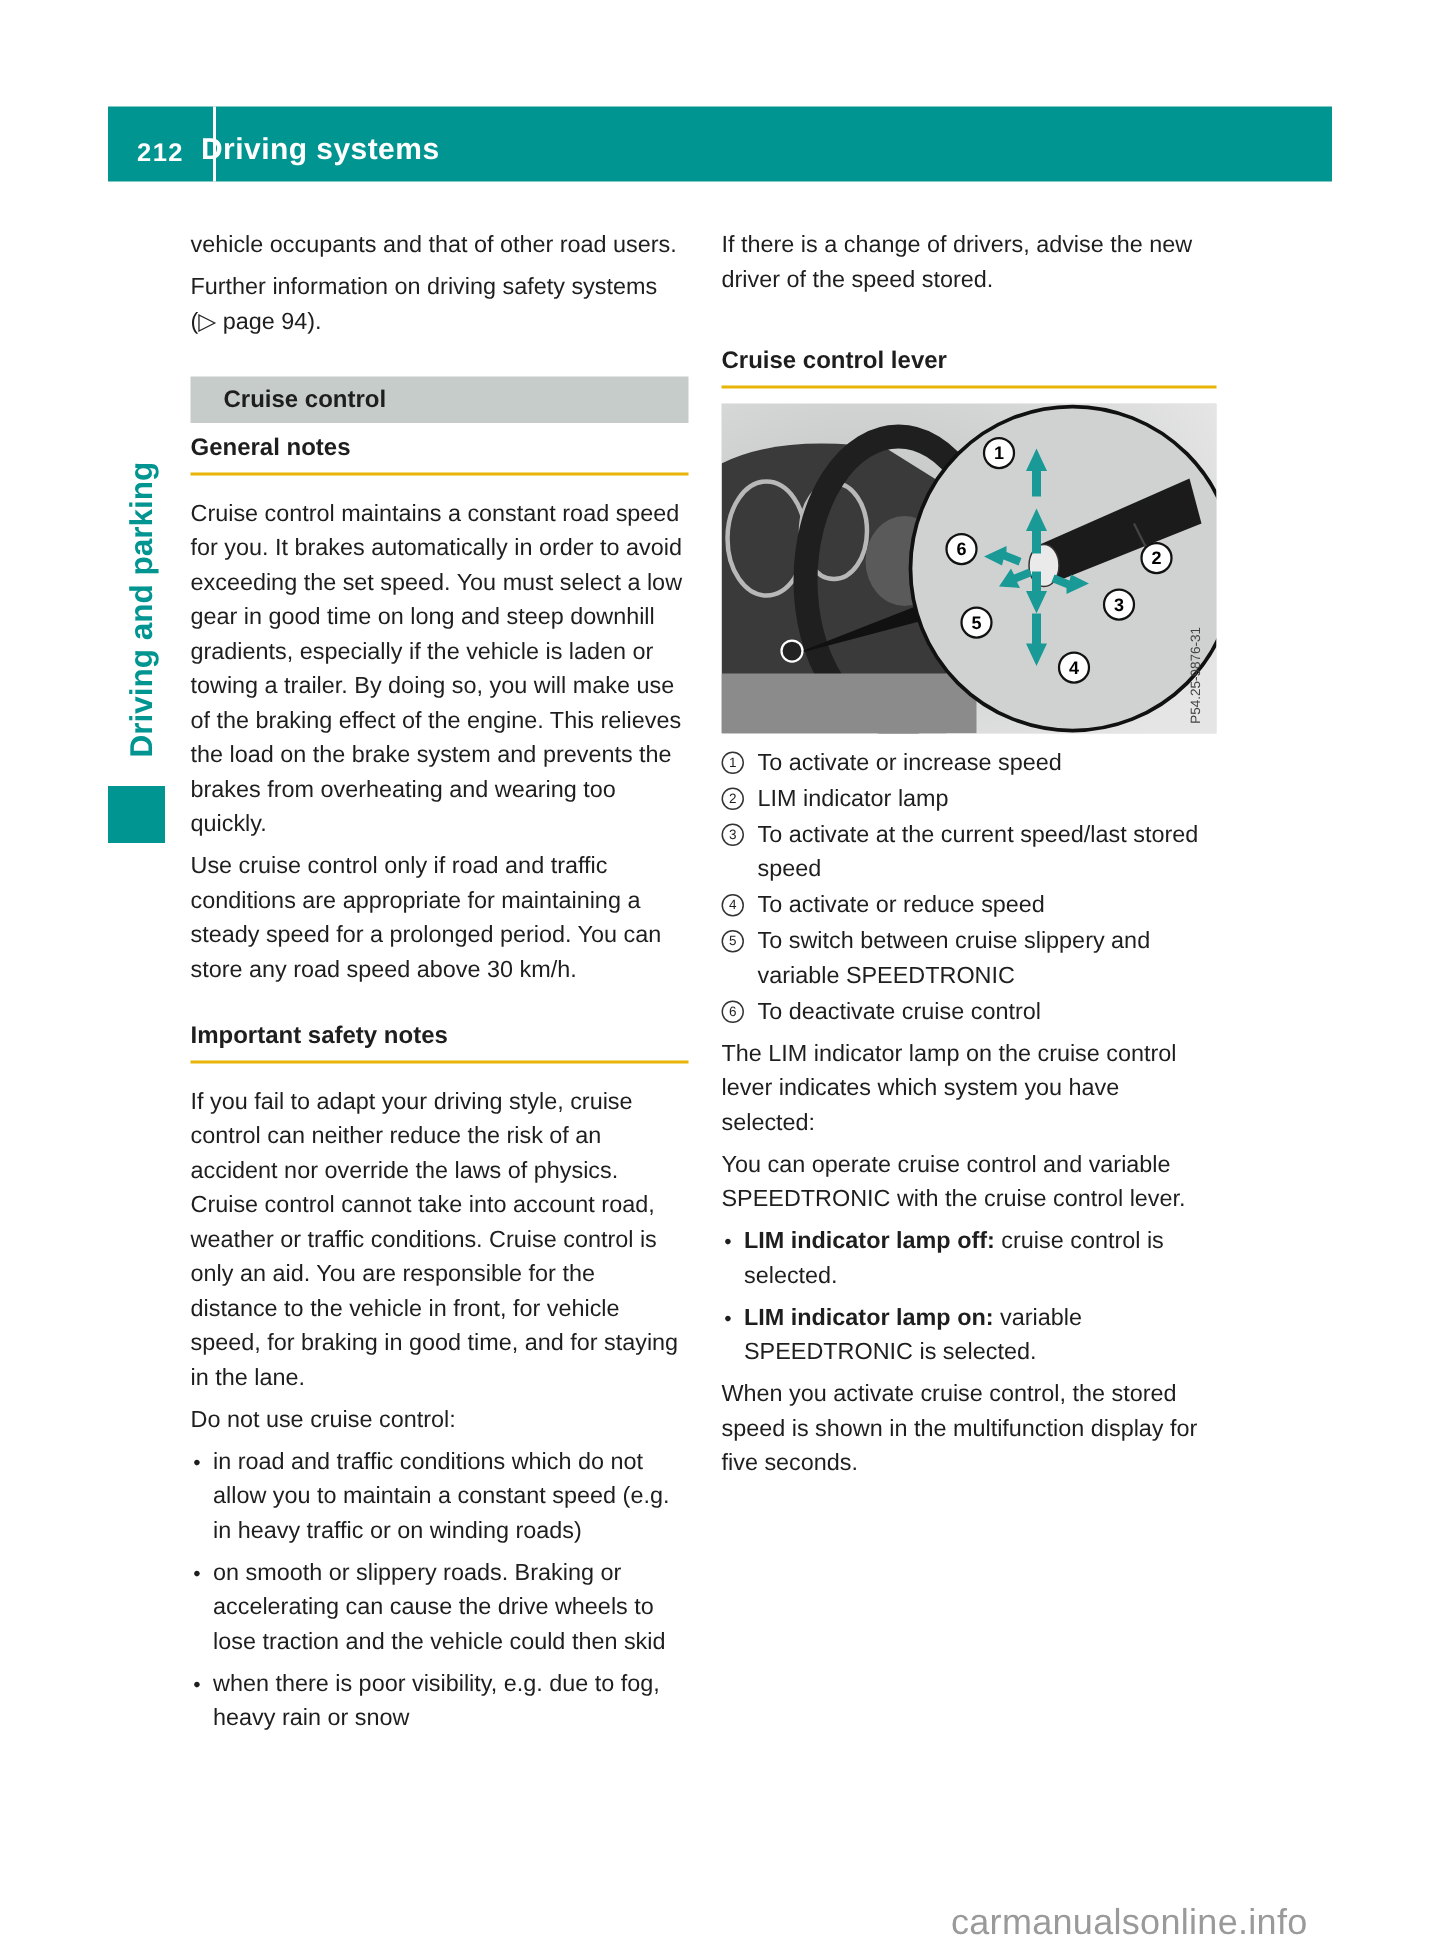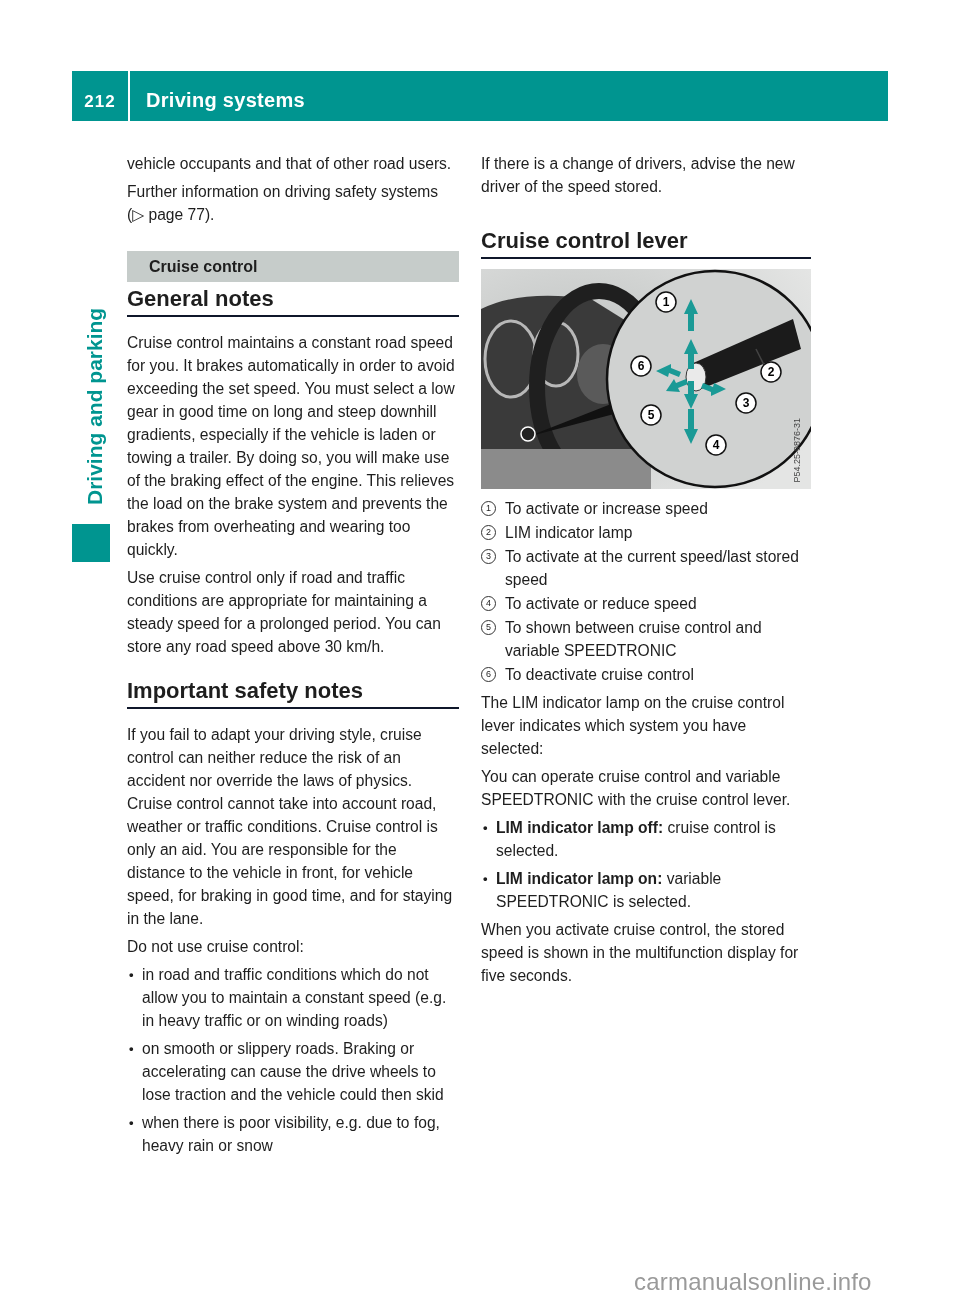--- a/index.html
+++ b/index.html
@@ -1,40 +1,40 @@
 <!DOCTYPE html>
 <html><head>
 <meta charset="utf-8">
 <style>
   html, body { margin: 0; padding: 0; background: #ffffff; }
   body { width: 960px; height: 1302px; position: relative; overflow: hidden;
          font-family: "Liberation Sans", sans-serif; color: #1e1e1e; }
 
   
   .hdr { position: absolute; left: 72px; top: 71px; width: 816px; height: 50px; background: #009590; }
-  .hdr-num { position: absolute; left: 0; top: 0; width: 58px; height: 50px; border-right: 2px solid #ffffff;
+  .hdr-num { position: absolute; left: 0; top: 0; width: 72px; height: 50px; border-right: 2px solid #ffffff;
              color: #fff; font-weight: bold; font-size: 17px; letter-spacing: 1px;
              display: flex; align-items: flex-end; justify-content: center; padding-bottom: 9px; box-sizing: border-box; }
-  .hdr-title { position: absolute; left: 74px; top: 0; height: 50px; color: #fff; font-weight: bold; font-size: 20px;
+  .hdr-title { position: absolute; left: 62px; top: 0; height: 50px; color: #fff; font-weight: bold; font-size: 20px;
                display: flex; align-items: flex-end; padding-bottom: 9px; box-sizing: border-box; letter-spacing: 0.3px; }
 
   
   .side-text { position: absolute; left: 83px; top: 255px; width: 30px; height: 250px;
                writing-mode: vertical-rl; transform: rotate(180deg);
                color: #009590; font-weight: bold; font-size: 21px; text-align: left; white-space: nowrap; }
   .side-block { position: absolute; left: 72px; top: 524px; width: 38px; height: 38px; background: #009590; }
 
   
   .col { position: absolute; font-size: 15.6px; line-height: 23px; }
   .col-left { left: 127px; top: 152px; width: 332px; }
   .col-right { left: 481px; top: 152px; width: 330px; }
 
   p { margin: 0 0 5px 0; }
   .sec-bar { background: #c6ccca; font-weight: bold; font-size: 16px; padding: 4px 0 4px 22px; margin: 25px 0 6px 0; }
-  h3 { font-size: 22px; font-weight: bold; margin: 4px 0 14px 0; padding-bottom: 5px; border-bottom: 2px solid #0f172a; line-height: 22px; }
+  h3 { font-size: 16px; font-weight: bold; margin: 4px 0 14px 0; padding-bottom: 5px; border-bottom: 2px solid #eab308; line-height: 22px; }
   ul { list-style: none; margin: 0 0 5px 0; padding: 0; }
   ul li { position: relative; padding-left: 15px; margin-bottom: 5px; }
   ul li .bullet { position: absolute; left: 2px; top: 0; font-weight: bold; font-size: 13px; }
   .legend li { padding-left: 24px; margin-bottom: 1px; }
   .legend .num { position: absolute; left: 0; top: 4px; width: 13px; height: 13px; border: 1px solid #333; border-radius: 50%;
                  font-size: 9px; line-height: 13px; text-align: center; }
 
   .figure { position: relative; width: 330px; height: 220px; margin: 6px 0 8px 0; background: #d7d9d8; overflow: hidden; }
   .fig-code { position: absolute; right: 2px; bottom: 6px; writing-mode: vertical-rl; transform: rotate(180deg);
               font-size: 9px; color: #444; }
@@ -47,21 +47,21 @@
 <div class="hdr">
   <div class="hdr-num">212</div>
   <div class="hdr-title">Driving systems</div>
 </div>
 
 <div class="side-text">Driving and parking</div>
 <div class="side-block"></div>
 
 <div class="col col-left">
   <p>vehicle occupants and that of other road users.</p>
-  <p>Further information on driving safety systems (▷ page 77).</p>
+  <p>Further information on driving safety systems (▷ page 94).</p>
 
   <div class="sec-bar">Cruise control</div>
 
   <h3>General notes</h3>
   <p>Cruise control maintains a constant road speed for you. It brakes automatically in order to avoid exceeding the set speed. You must select a low gear in good time on long and steep downhill gradients, especially if the vehicle is laden or towing a trailer. By doing so, you will make use of the braking effect of the engine. This relieves the load on the brake system and prevents the brakes from overheating and wearing too quickly.</p>
   <p style="margin-bottom:22px">Use cruise control only if road and traffic conditions are appropriate for maintaining a steady speed for a prolonged period. You can store any road speed above 30 km/h.</p>
 
   <h3>Important safety notes</h3>
   <p>If you fail to adapt your driving style, cruise control can neither reduce the risk of an accident nor override the laws of physics. Cruise control cannot take into account road, weather or traffic conditions. Cruise control is only an aid. You are responsible for the distance to the vehicle in front, for vehicle speed, for braking in good time, and for staying in the lane.</p>
   <p>Do not use cruise control:</p>
@@ -140,21 +140,21 @@
       </g>
     </svg>
     <div class="fig-code">P54.25-9876-31</div>
   </div>
 
   <ul class="legend">
     <li><span class="num">1</span><span>To activate or increase speed</span></li>
     <li><span class="num">2</span><span>LIM indicator lamp</span></li>
     <li><span class="num">3</span><span>To activate at the current speed/last stored speed</span></li>
     <li><span class="num">4</span><span>To activate or reduce speed</span></li>
-    <li><span class="num">5</span><span>To shown between cruise control and variable SPEEDTRONIC</span></li>
+    <li><span class="num">5</span><span>To switch between cruise slippery and variable SPEEDTRONIC</span></li>
     <li><span class="num">6</span><span>To deactivate cruise control</span></li>
   </ul>
 
   <p>The LIM indicator lamp on the cruise control lever indicates which system you have selected:</p>
   <p>You can operate cruise control and variable SPEEDTRONIC with the cruise control lever.</p>
   <ul>
     <li><span class="bullet">•</span><b>LIM indicator lamp off:</b><span> cruise control is selected.</span></li>
     <li><span class="bullet">•</span><b>LIM indicator lamp on:</b><span> variable SPEEDTRONIC is selected.</span></li>
   </ul>
   <p>When you activate cruise control, the stored speed is shown in the multifunction display for five seconds.</p>

